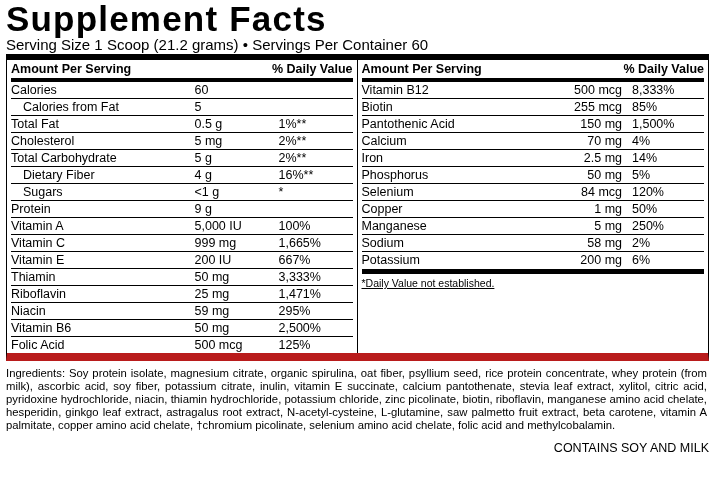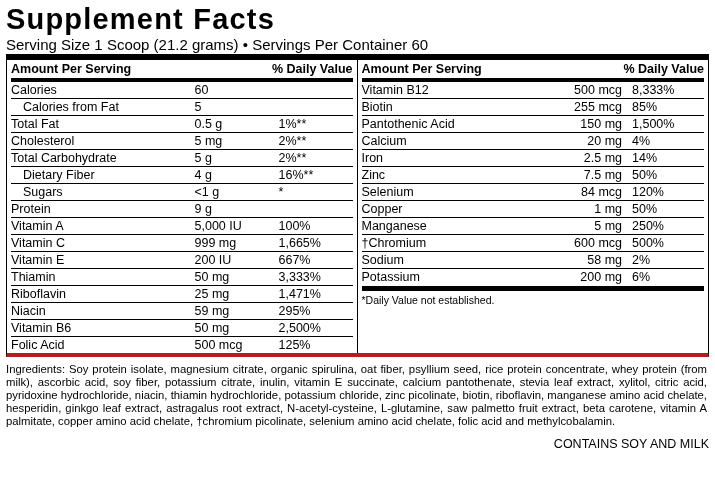--- a/index.html
+++ b/index.html
@@ -17,21 +17,21 @@
   .label {
     width: 715px;
     height: 483px;
     box-sizing: border-box;
     padding: 0 6px;
     position: relative;
   }
 
   
   .title {
-    font-size: 29px;
+    font-size: 35px;
     font-weight: bold;
     letter-spacing: 1.2px;
     line-height: 36px;
     padding-top: 1px;
     white-space: nowrap;
   }
   .serving-line {
     font-size: 15px;
     line-height: 14px;
     padding-top: 1px;
@@ -43,21 +43,21 @@
     height: 6px;
     background: #000;
     margin-top: 2px;
   }
 
   
   .cols {
     display: flex;
     border-left: 1.5px solid #000;
     border-right: 1.5px solid #000;
-    border-bottom: 4px solid #b91c1c;
+    border-bottom: 8px solid #b91c1c;
     justify-content: center;
   }
   .col {
     box-sizing: border-box;
     flex: 0 0 50%;
     padding: 0 4px 0 4px;
   }
   .col-left {
     border-right: 1.5px solid #000;
   }
@@ -105,20 +105,21 @@
   .foot-rule {
     height: 5px;
     background: #000;
     margin-top: 1px;
   }
   .footnote {
     font-size: 10.5px;
     line-height: 14px;
     padding-top: 2px;
     white-space: nowrap;
+    text-decoration: underline;
   }
 
   
   .ingredients {
     font-size: 11.3px;
     line-height: 13px;
     text-align: justify;
     padding-top: 6px;
     padding-right: 2px;
   }
@@ -253,52 +254,47 @@
               <td class="c-amt">255 mcg</td>
               <td class="c-dv">85%</td>
             </tr>
             <tr>
               <td class="c-name">Pantothenic Acid</td>
               <td class="c-amt">150 mg</td>
               <td class="c-dv">1,500%</td>
             </tr>
             <tr>
               <td class="c-name">Calcium</td>
-              <td class="c-amt">20 mg</td>
+              <td class="c-amt">70 mg</td>
               <td class="c-dv">4%</td>
             </tr>
             <tr>
               <td class="c-name">Iron</td>
               <td class="c-amt">2.5 mg</td>
               <td class="c-dv">14%</td>
             </tr>
             <tr>
-              <td class="c-name">Zinc</td>
-              <td class="c-amt">7.5 mg</td>
-              <td class="c-dv">50%</td>
+              <td class="c-name">Phosphorus</td>
+              <td class="c-amt">50 mg</td>
+              <td class="c-dv">5%</td>
             </tr>
             <tr>
               <td class="c-name">Selenium</td>
               <td class="c-amt">84 mcg</td>
               <td class="c-dv">120%</td>
             </tr>
             <tr>
               <td class="c-name">Copper</td>
               <td class="c-amt">1 mg</td>
               <td class="c-dv">50%</td>
             </tr>
             <tr>
               <td class="c-name">Manganese</td>
               <td class="c-amt">5 mg</td>
               <td class="c-dv">250%</td>
-            </tr>
-            <tr>
-              <td class="c-name">†Chromium</td>
-              <td class="c-amt">600 mcg</td>
-              <td class="c-dv">500%</td>
             </tr>
             <tr>
               <td class="c-name">Sodium</td>
               <td class="c-amt">58 mg</td>
               <td class="c-dv">2%</td>
             </tr>
             <tr>
               <td class="c-name">Potassium</td>
               <td class="c-amt">200 mg</td>
               <td class="c-dv">6%</td>

